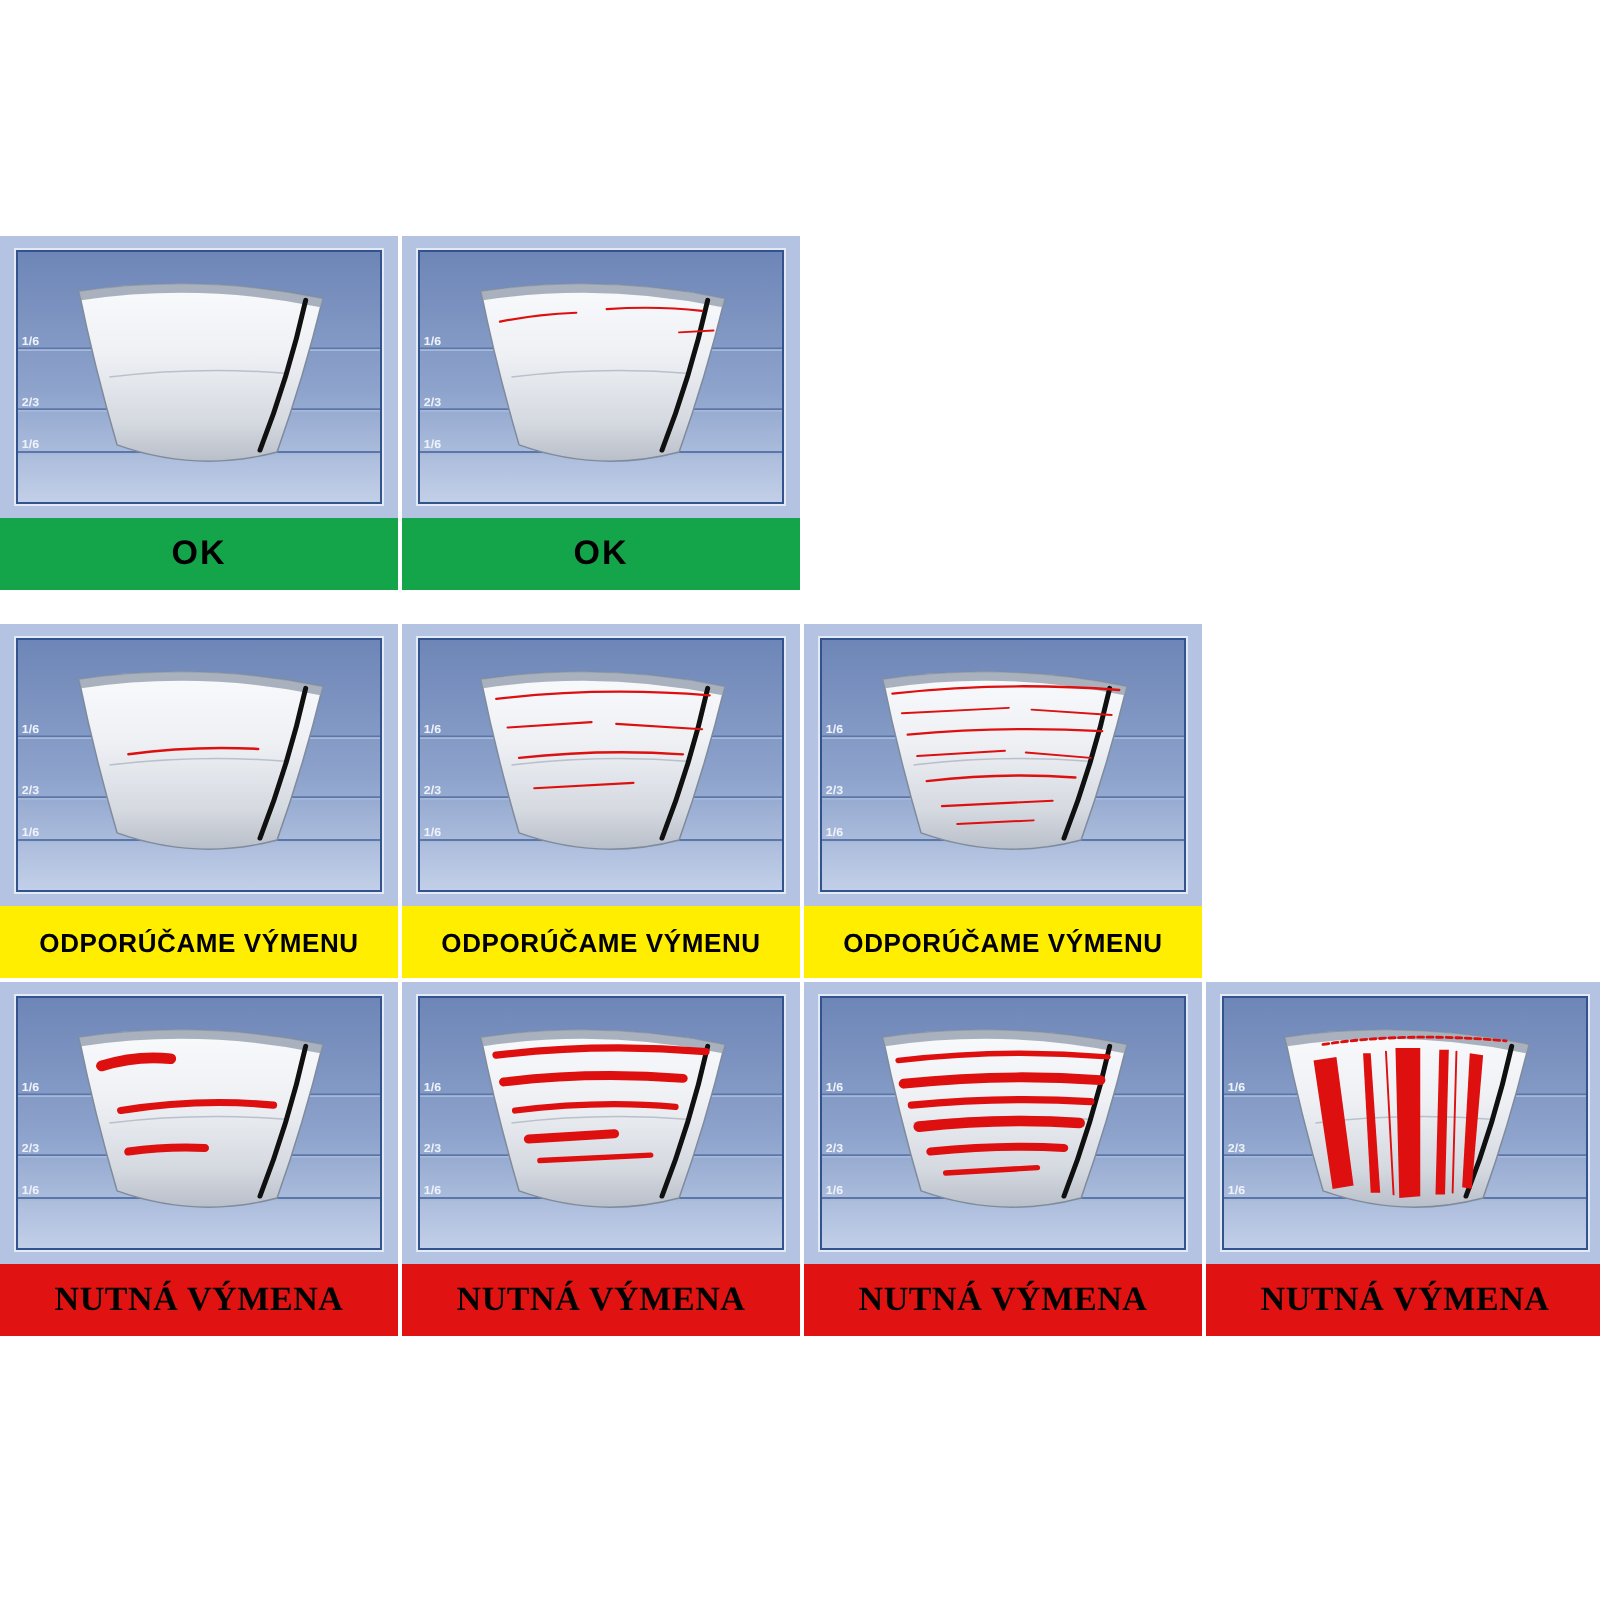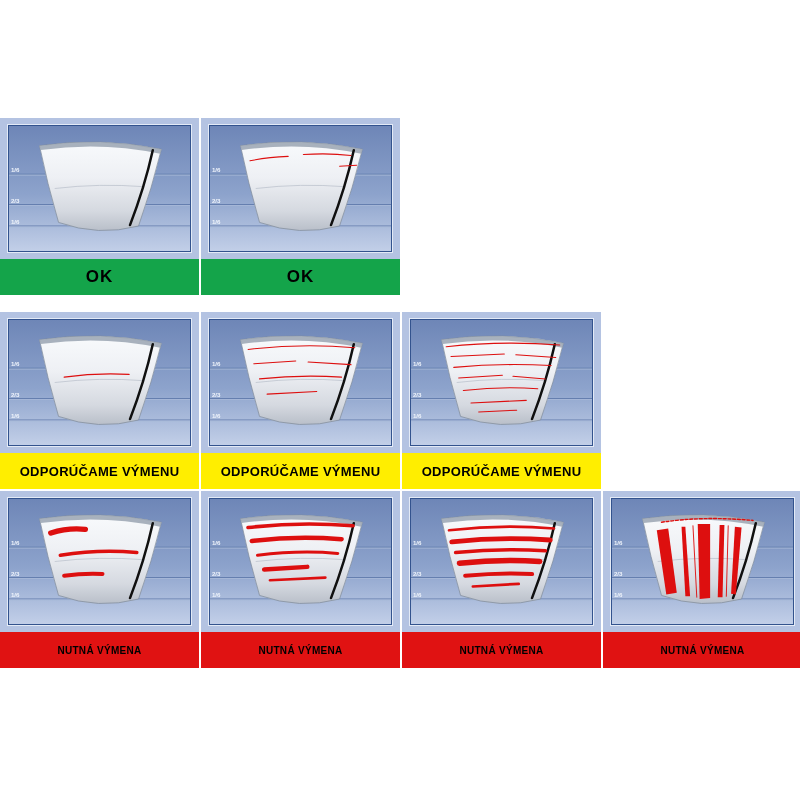--- a/index.html
+++ b/index.html
@@ -27,21 +27,21 @@
     background:linear-gradient(#7288b8, #8fa5cd 55%, #c2cfe8);
   }
   svg.wipe { width:100%; height:100%; display:block; }
   .label {
     height:36px;
     display:flex; align-items:center; justify-content:center;
     font-weight:bold; color:#000; text-align:center;
   }
   .label-ok     { background:var(--ok-green, #14a44a);  font-size:17px; letter-spacing:1px; }
   .label-warn   { background:var(--warn-yellow, #ffee00); font-size:13px; letter-spacing:.3px; }
-  .label-danger { background:var(--danger-red, #e01212);  font-size:10px; letter-spacing:.3px; }
+  .label-danger { background:var(--danger-red, #e01212);  font-size:17px; letter-spacing:.3px;font-family:Liberation Serif, serif; }
 
   
   .gridline { stroke:#5b76a8; stroke-width:1; }
   .gridline-hi { stroke:#a7b8d8; stroke-width:1; }
   .scale-text { font-family:"Liberation Sans", sans-serif; font-size:6.5px; font-weight:bold; fill:#eef3fb; }
   .fan { fill:url(#fanGrad); stroke:#7f8b9c; stroke-width:0.8; }
   .fan-topshade { fill:#9aa4b2; opacity:.85; }
   .blade { stroke:#101010; stroke-width:2.6; fill:none; stroke-linecap:round; }
   .seam { stroke:#b9c0cb; stroke-width:0.8; fill:none; }
   .streaks path { stroke:var(--streak-red, #dd0f0f); fill:none; stroke-linecap:round; }

